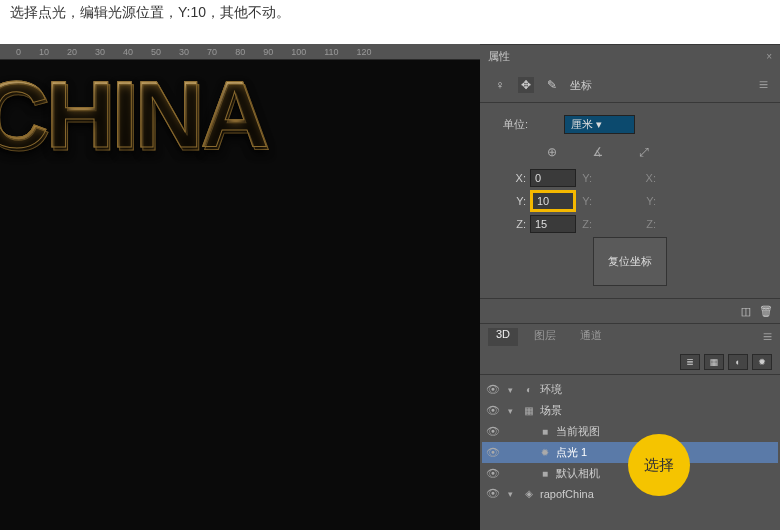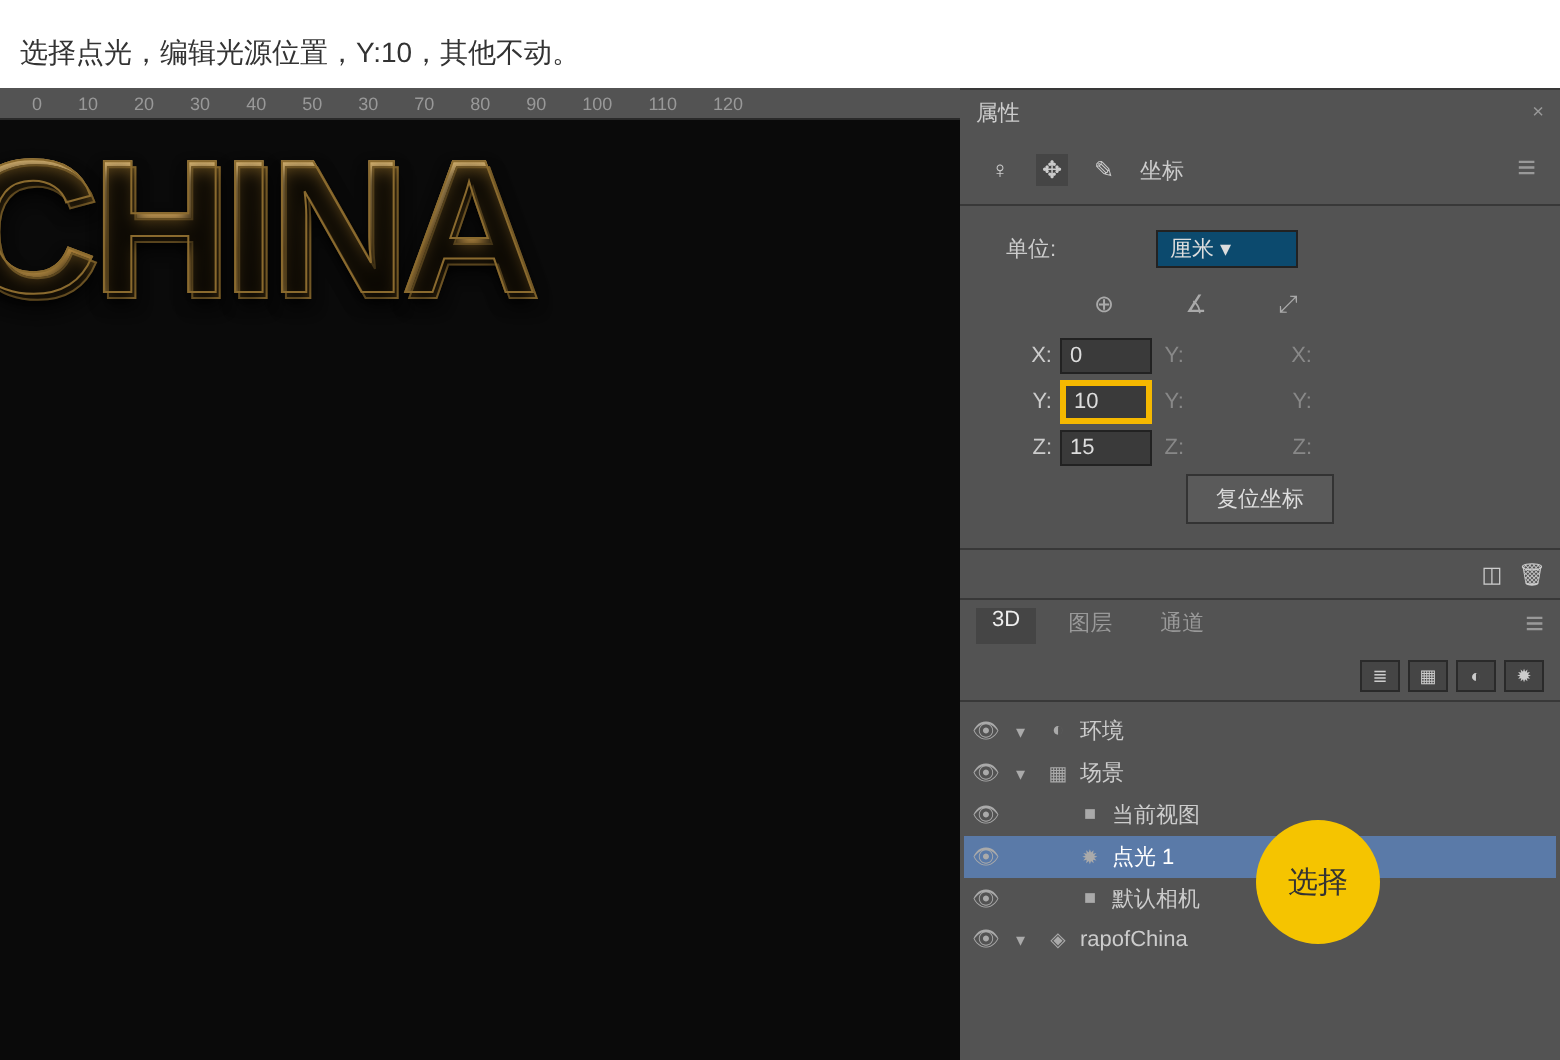--- a/index.html
+++ b/index.html
@@ -1,46 +1,46 @@
 <!DOCTYPE html>
 <html><head>
 <meta charset="utf-8">
 <style>
 * { margin: 0; padding: 0; box-sizing: border-box; font-family: "Microsoft YaHei", sans-serif; }
 body { background: #fff; width: 780px; height: 530px; overflow: hidden; position: relative; }
-.instruction { padding: 18px 10px; font-size: 14px; color: #333; background: #fff; }
+.instruction { padding: 4px 10px; font-size: 14px; color: #333; background: #fff; }
 .app { position: absolute; top: 44px; left: 0; right: 0; bottom: 0; background: #535353; display: flex; }
 .canvas-area { flex: 1; background: #535353; position: relative; overflow: hidden; }
 .ruler-h { height: 16px; background: #535353; border-bottom: 1px solid #2a2a2a; display: flex; align-items: center; padding-left: 16px; overflow: hidden; }
 .ruler-h span { color: #999; font-size: 9px; margin-right: 18px; flex-shrink: 0; }
 .canvas { position: absolute; top: 16px; left: 0; right: 0; bottom: 0; background: #0a0a0a; display: flex; align-items: flex-start; }
 .text3d { font-size: 95px; font-weight: 900; letter-spacing: -3px; background: linear-gradient(180deg, #e8c988 0%, #d4a960 40%, #b88a3e 60%, #cfa85c 100%); -webkit-background-clip: text; background-clip: text; color: transparent; -webkit-text-stroke: 1px #8a6a2e; position: relative; text-shadow: 0 4px 8px rgba(0,0,0,0.6); transform: translateX(-20px); }
 .text3d::before { content: attr(data-text); position: absolute; left: 2px; top: 3px; background: linear-gradient(180deg, #6a5020, #3a2a10); -webkit-background-clip: text; background-clip: text; color: transparent; z-index: -1; }
 .panels { width: 300px; background: #535353; display: flex; flex-direction: column; }
 .panel { background: #535353; border-top: 1px solid #383838; }
 .panel-header { display: flex; align-items: center; padding: 4px 8px; background: #535353; font-size: 11px; color: #ccc; }
 .panel-close { margin-left: auto; color: #999; cursor: pointer; font-size: 10px; }
 .tab { padding: 6px 12px; font-size: 11px; color: #999; cursor: pointer; }
 .tab.active { color: #eee; background: #454545; }
 .icon-row { display: flex; gap: 10px; padding: 8px 12px; align-items: center; border-bottom: 1px solid #383838; }
 .icon-btn { width: 16px; height: 16px; color: #ccc; cursor: pointer; display: flex; align-items: center; justify-content: center; font-size: 12px; }
 .prop-body { padding: 8px 14px; font-size: 11px; color: #ccc; }
-.prop-row { display: flex; align-items: center; margin: 4px 0; gap: 20px; }
+.prop-row { display: flex; align-items: center; margin: 4px 0; gap: 6px; }
 .prop-label { width: 34px; text-align: right; color: #ccc; }
 .select { background: #0c4a6e; border: 1px solid #222; color: #ddd; font-size: 11px; padding: 1px 32px 1px 6px; position: relative; margin-left: 30px; }
 .checkbox { width: 12px; height: 12px; border: 1px solid #222; background: #3a3a3a; }
 .tool-icons { display: flex; gap: 30px; padding: 6px 0 6px 50px; }
 .tool-icons .icon-btn { color: #aaa; }
 .coord-row { display: flex; align-items: center; margin: 3px 0; font-size: 11px; }
 .coord-label { width: 36px; text-align: right; color: #ccc; padding-right: 4px; }
 .coord-input { width: 46px; background: #3a3a3a; border: 1px solid #222; color: #ddd; font-size: 11px; padding: 2px 4px; text-align: left; }
 .coord-input.highlight { border: 3px solid #f5b800; background: #3a3a3a; }
 .coord-ghost { width: 46px; color: #666; font-size: 11px; padding: 2px 4px; }
 .coord-lbl2 { width: 18px; text-align: right; color: #888; padding-right: 2px; }
-.btn { background: #5a5a5a; border: 1px solid #333; color: #ddd; font-size: 11px; padding: 4px 14px; margin: 4px auto; display: block; cursor: pointer; }
+.btn { background: #5a5a5a; border: 1px solid #333; color: #ddd; font-size: 11px; padding: 16px 14px; margin: 4px auto; display: block; cursor: pointer; }
 .btn.ghost { background: transparent; border: none; color: #777; }
 .panel-footer { display: flex; justify-content: flex-end; gap: 4px; padding: 4px 6px; border-top: 1px solid #383838; }
 .panel-footer .icon-btn { font-size: 11px; }
 .layers-tabs { display: flex; padding: 4px 8px; gap: 8px; }
 .layers-tabs .tab { padding: 0 8px; }
 .toolbar-mini { display: flex; justify-content: flex-end; gap: 4px; padding: 4px 8px; border-bottom: 1px solid #383838; }
 .toolbar-mini .mini-btn { width: 20px; height: 16px; background: #454545; border: 1px solid #2a2a2a; color: #ccc; font-size: 9px; display: flex; align-items: center; justify-content: center; cursor: pointer; }
 .tree { padding: 4px 2px; font-size: 11px; color: #ccc; }
 .tree-item { display: flex; align-items: center; padding: 3px 4px; gap: 4px; cursor: pointer; }
 .tree-item.selected { background: #5a7aa8; color: #fff; }

